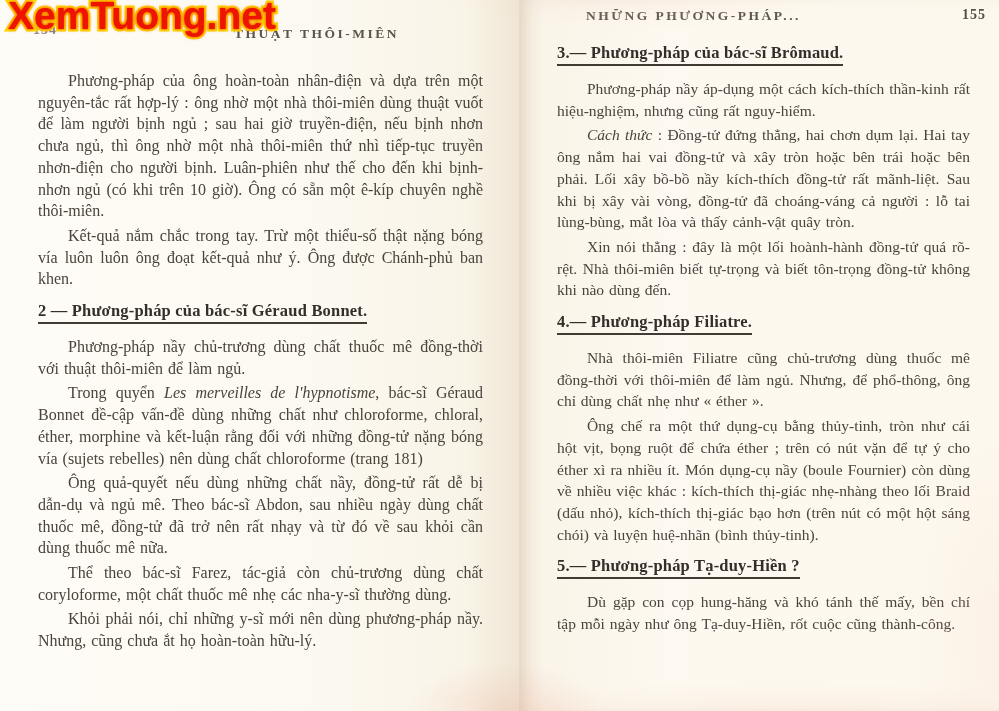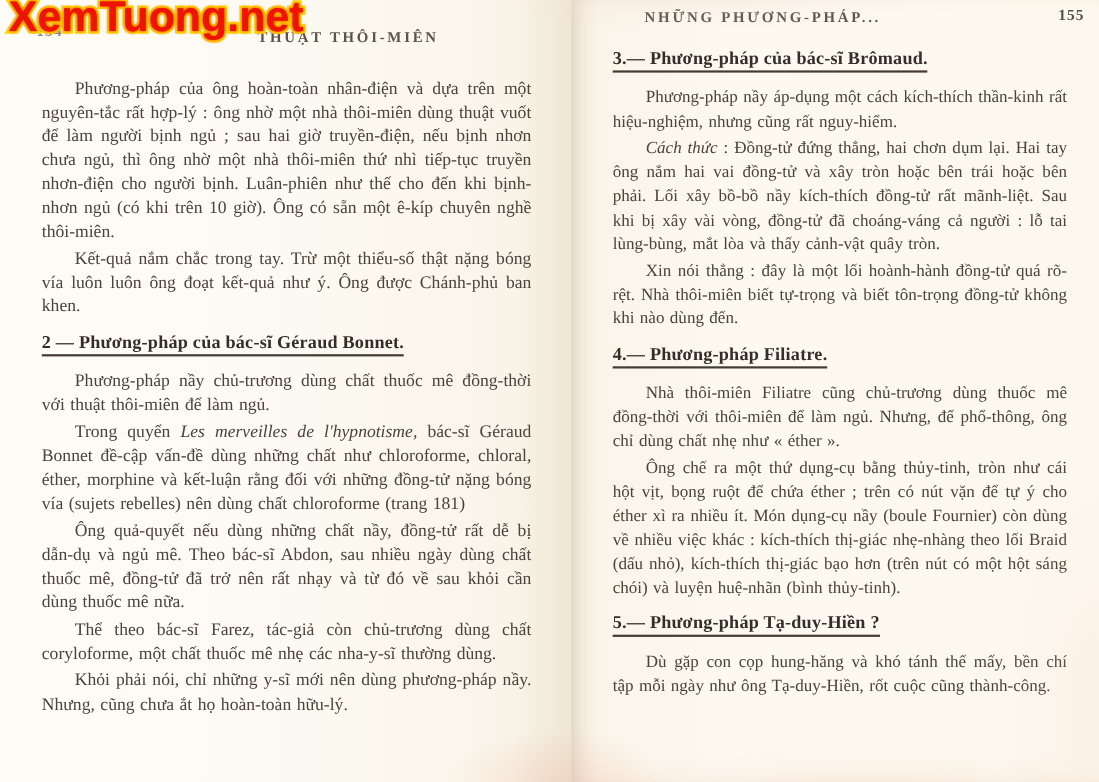--- a/index.html
+++ b/index.html
@@ -1,19 +1,19 @@
 <!DOCTYPE html>
 <html><head>
 <meta charset="utf-8">
 <style>
   html,body{margin:0;padding:0;background:#e8e4da;}
   #canvas{
     position:relative;
     width:999px;height:711px;
-    background:#ffffff;
+    background:#000000;
     font-family:"Liberation Serif","DejaVu Serif",serif;
     overflow:hidden;
   }
   .page{position:absolute;top:0;height:711px;}
   #left-page{
     left:0;width:519px;
     background:linear-gradient(90deg,#fefcf6 0%,#fcf9f1 60%,#f9f4e8 90%,#efe6d4 100%);
   }
   #right-page{
     left:519px;width:480px;

